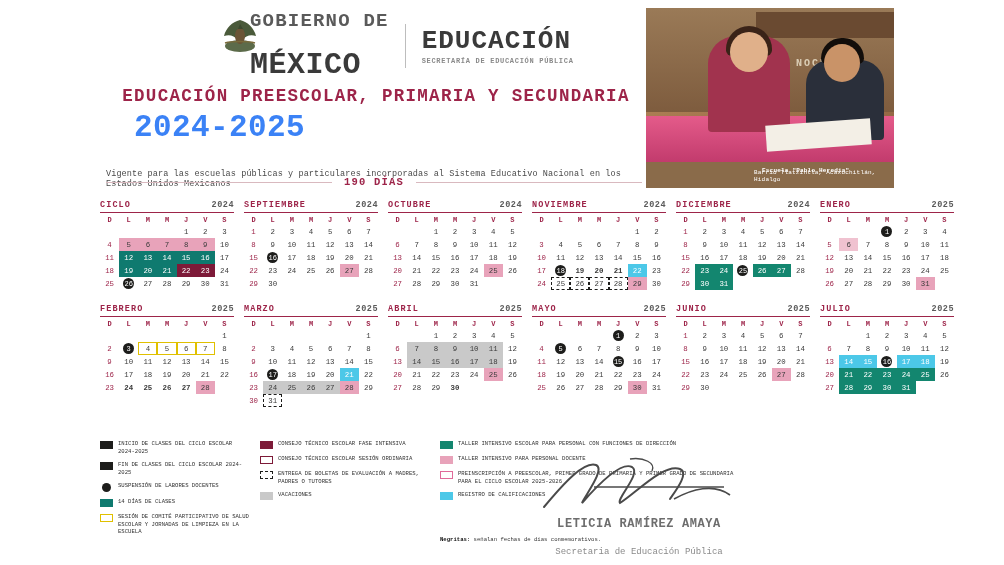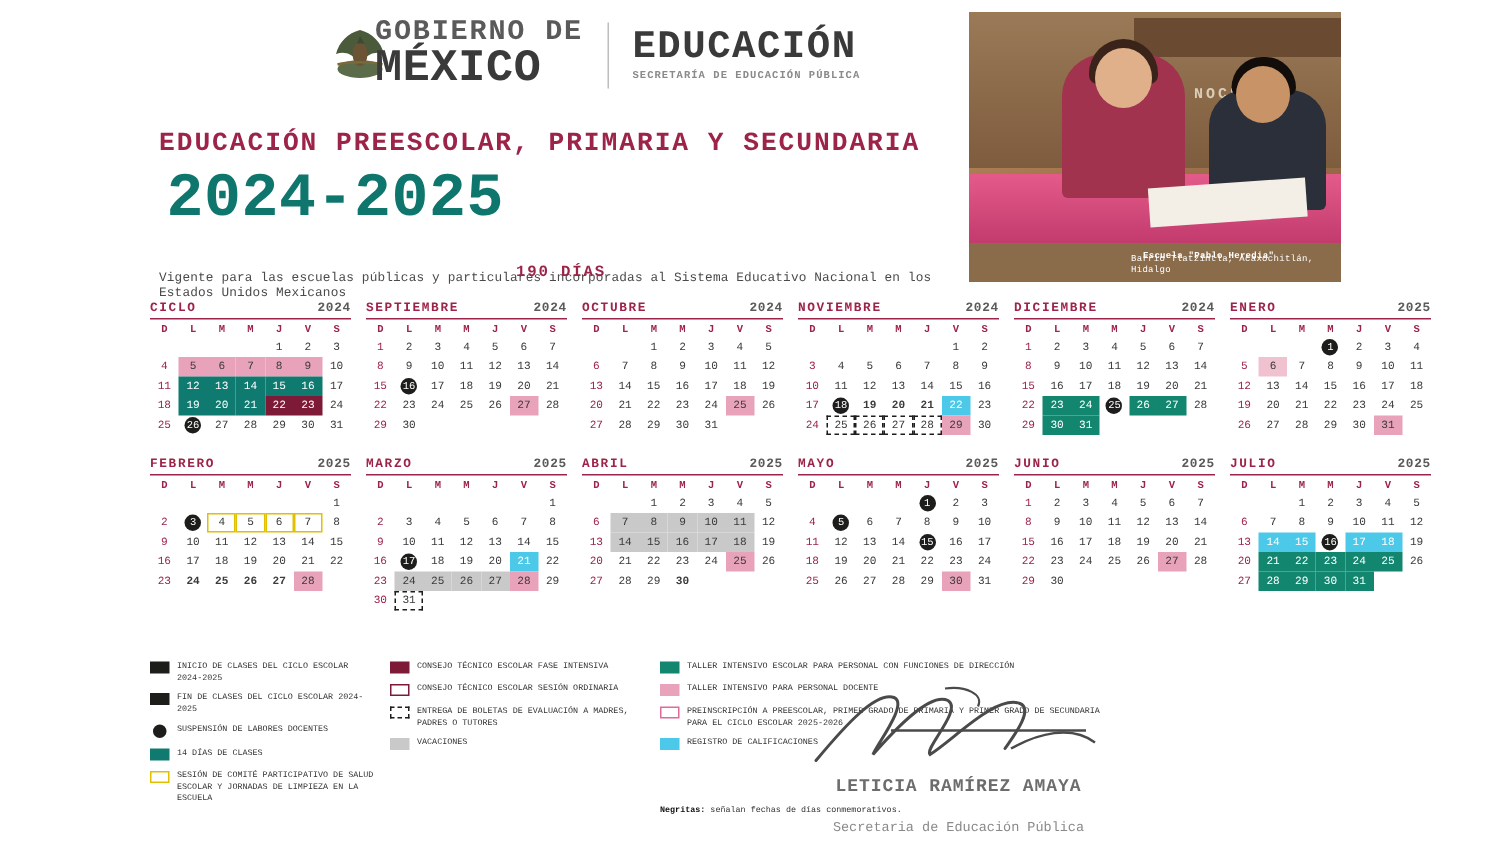--- a/index.html
+++ b/index.html
@@ -17,34 +17,34 @@
   .header { position:absolute; left:0; top:0; width:1004px; height:195px; }
   .eagle {
     position:absolute; left:216px; top:12px; width:48px; height:48px;
   }
   .gob-block { position:absolute; left:250px; top:12px; display:flex; align-items:center; }
   .gob-text { line-height:1.0; }
   .gob-line1 {
     font-size:19px; font-weight:bold; letter-spacing:1.2px; color:#5a5a5a;
   }
   .gob-line2 {
-    font-size:30px; font-weight:bold; letter-spacing:0.5px; color:#3a3a3a; margin-top:0;
+    font-size:30px; font-weight:bold; letter-spacing:0.5px; color:#3a3a3a; margin-top:19px;
   }
   .gob-div { width:1px; height:44px; background:#bdbdbd; margin:0 16px; }
   .edu-text { line-height:1.0; }
   .edu-line1 { font-size:26px; font-weight:bold; letter-spacing:1px; color:#3a3a3a; }
   .edu-line2 { font-size:7px; font-weight:bold; letter-spacing:0.7px; color:#8a8a8a; margin-top:4px; }
 
   .title-wrap { position:absolute; left:106px; top:86px; width:540px; }
   .t-line1 {
-    font-size:17.5px; font-weight:bold; letter-spacing:1.3px; color:#9d2449;
+    font-size:17.5px; font-weight:bold; letter-spacing:1.3px; color:#9d2449;text-align:center;
   }
   .t-line2 { margin-top:4px; display:flex; align-items:baseline; }
   .t-cal { font-size:31px; color:#691c32; font-weight:normal; letter-spacing:0.2px; }
-  .t-years { font-size:41px; color:#0f766e; font-weight:bold; margin-left:5px; letter-spacing:0.4px; }
+  .t-years { font-size:31px; color:#3b82f6; font-weight:bold; margin-left:28px; letter-spacing:0.4px; }
   .t-sub { margin-top:24px; font-size:8.5px; color:#4a4a4a; letter-spacing:0.1px; }
 
   .photo {
     position:absolute; left:646px; top:8px; width:248px; height:180px;
     background:linear-gradient(170deg,#8c6a4a 0%, #b98b5e 35%, #9d6f49 60%, #6e4b32 100%);
     overflow:hidden;
   }
   .photo .wall { position:absolute; left:0; top:0; width:100%; height:58%;
     background:linear-gradient(180deg,#9a7a57,#7e5c3e); }
   .photo .board { position:absolute; left:110px; top:4px; width:138px; height:26px;
@@ -67,21 +67,21 @@
     background:#c99368; border-radius:50%; }
   .photo .kid2hair { position:absolute; left:175px; top:30px; width:43px; height:26px;
     background:#120d0a; border-radius:22px 22px 6px 6px; }
   .photo .bar { position:absolute; left:0; bottom:0; width:100%; height:26px;
     background:#8a6b4a; }
   .photo .cap1 { position:absolute; left:116px; bottom:14px; font-size:6px; color:#fff;
     font-weight:bold; letter-spacing:.2px;}
   .photo .cap2 { position:absolute; left:108px; bottom:5px; font-size:6px; color:#fff;
     letter-spacing:.2px;}
 
-  .days-bar { position:absolute; left:106px; top:176px; width:536px; display:flex; align-items:center;flex-direction:column; }
+  .days-bar { position:absolute; left:106px; top:176px; width:536px; display:flex; align-items:center; }
   .days-bar .ln { flex:1; height:1px; background:#d9b9bf; }
   .days-bar .lbl { font-size:10.5px; font-weight:bold; color:#9d2449; letter-spacing:1.2px; padding:0 12px; }
 
   
   .cal-area { position:absolute; left:100px; top:200px; width:908px; }
   .cal-row { display:flex; }
   .cal-row.r2 { margin-top:14px; }
   .month { width:134px; margin-right:10px; }
   .month:last-child { margin-right:18px; }
   .m-head { display:flex; justify-content:space-between; align-items:baseline;

